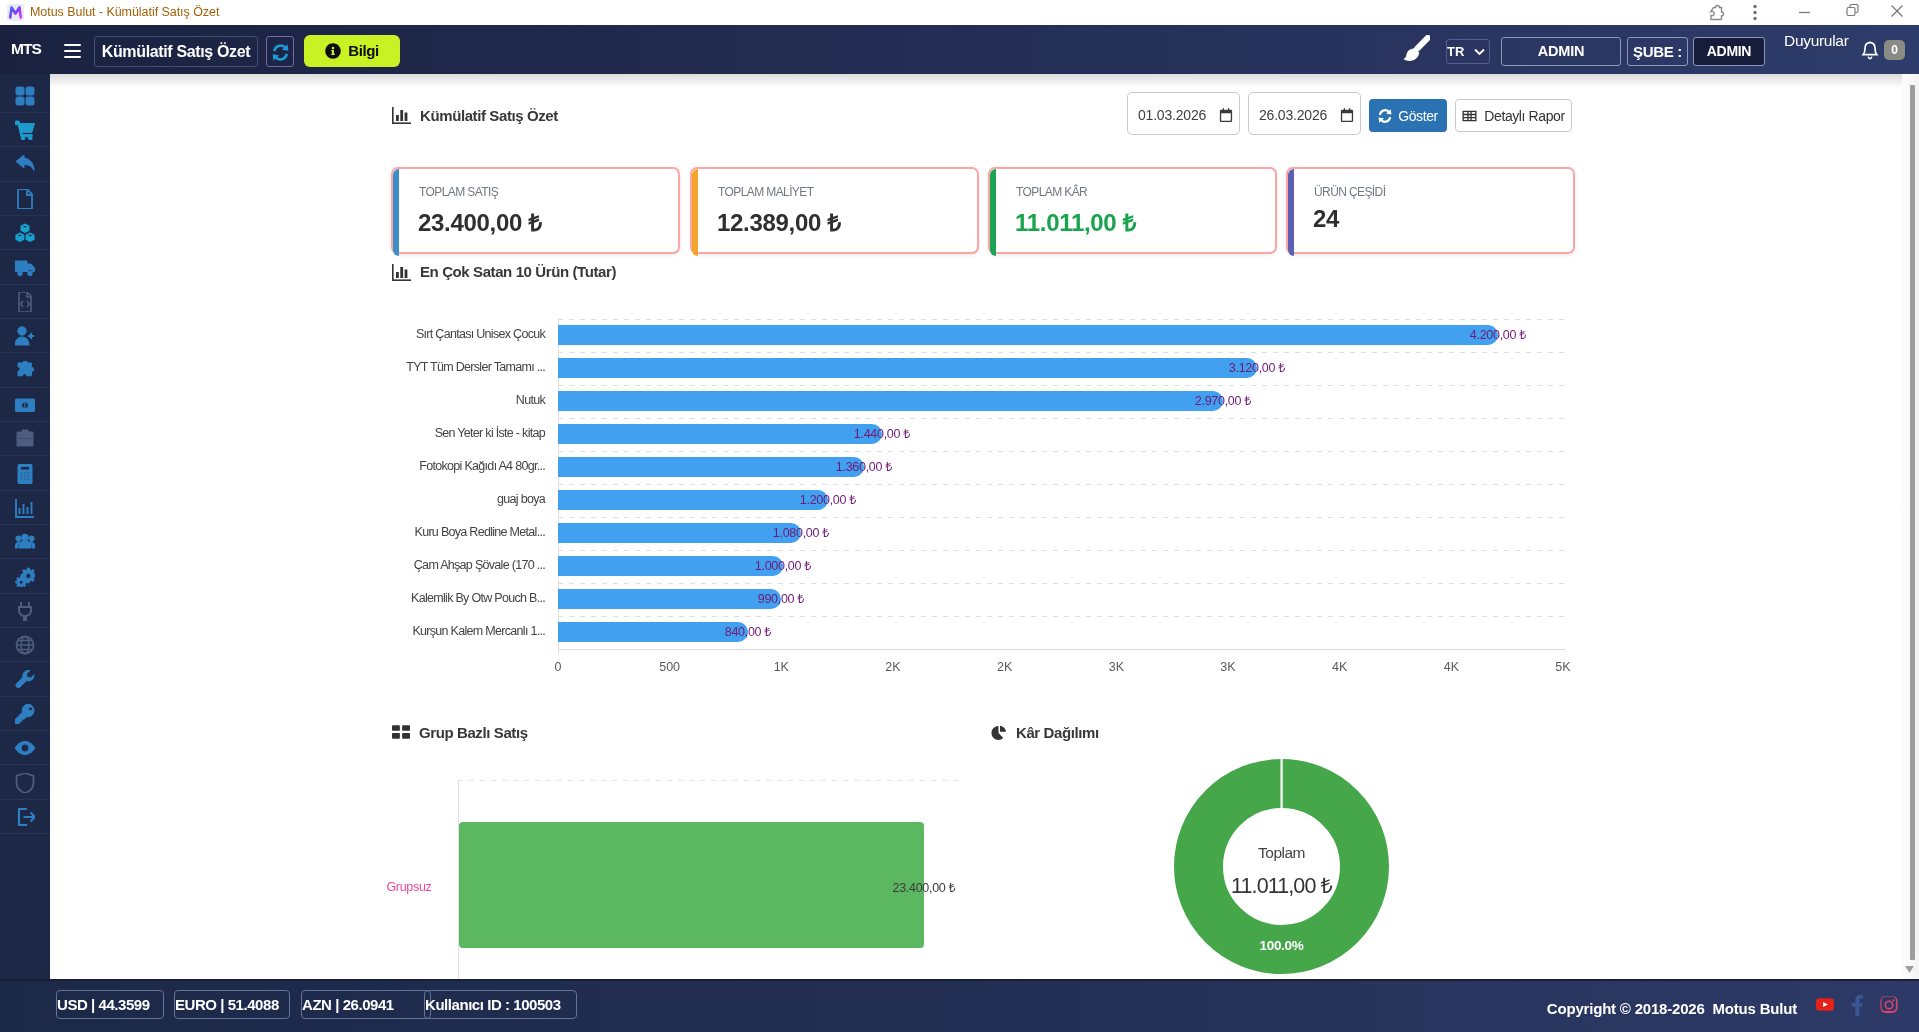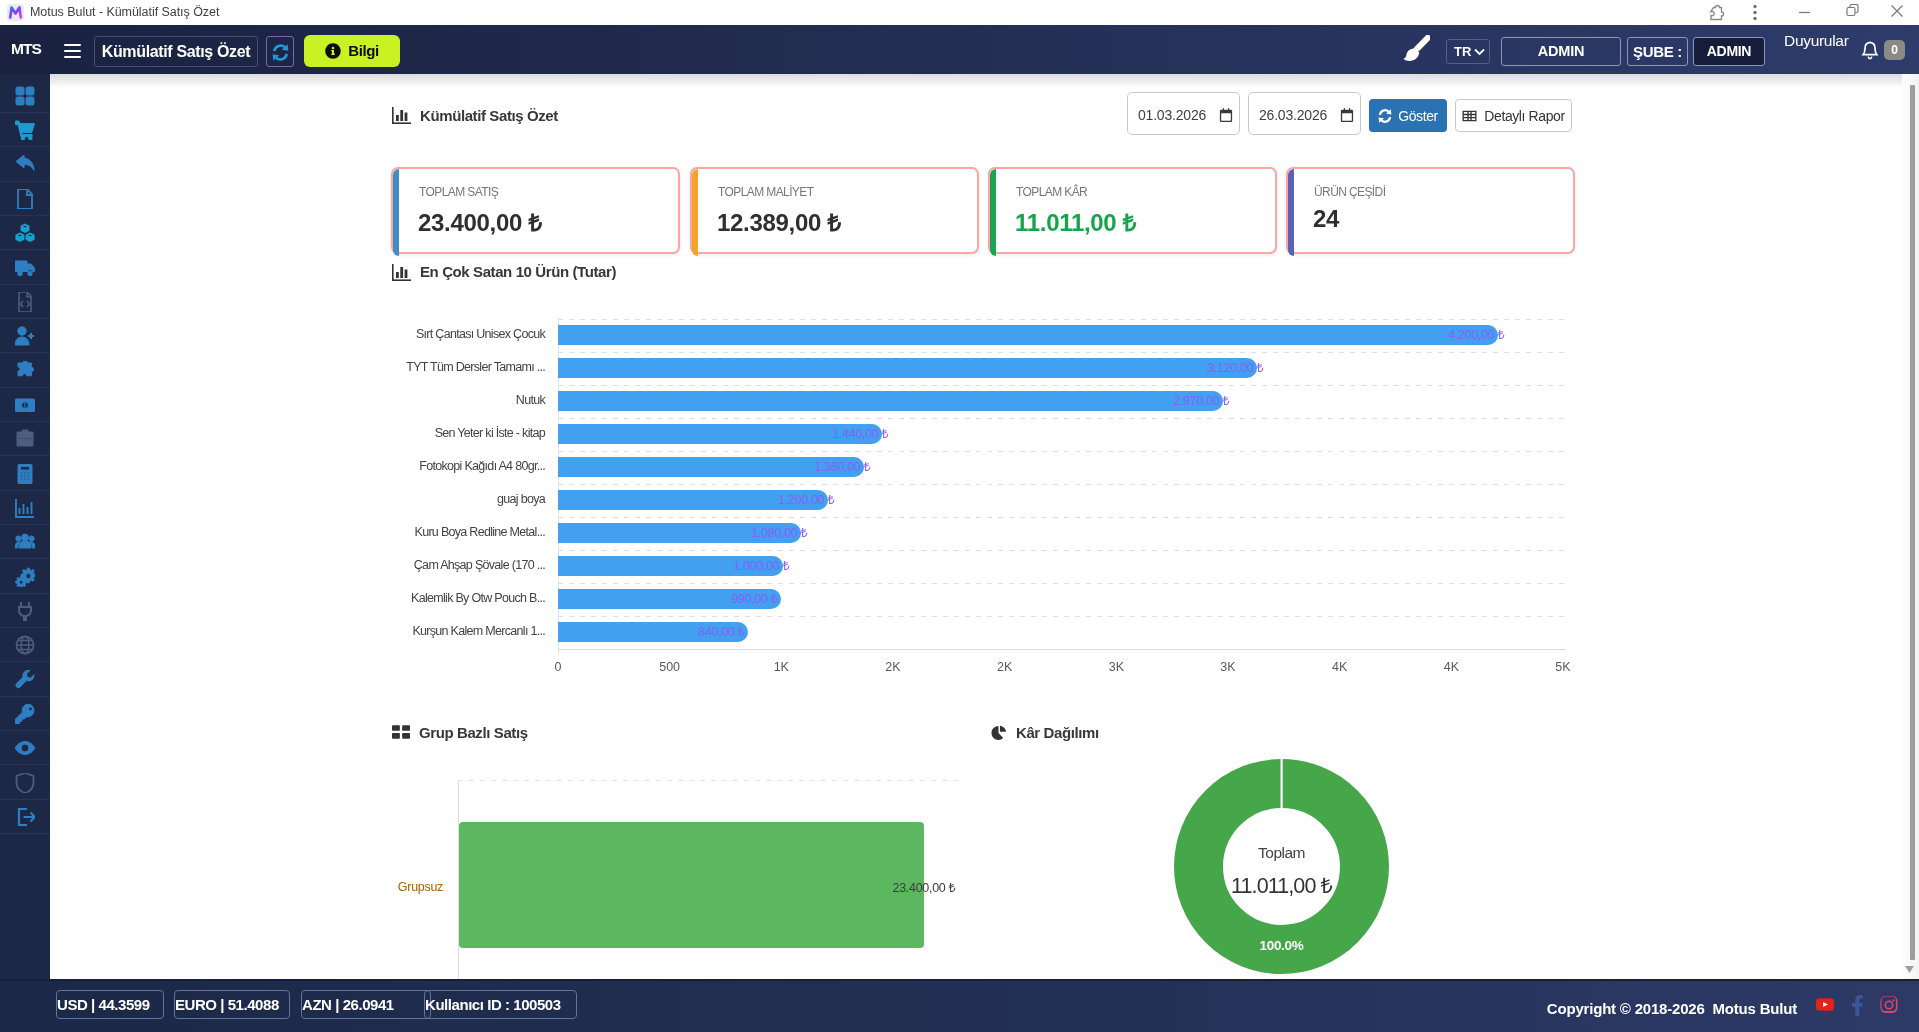--- a/index.html
+++ b/index.html
@@ -1,33 +1,33 @@
 <!DOCTYPE html>
 <html><head>
 <meta charset="utf-8">
 <style>
 * { margin:0; padding:0; box-sizing:border-box; }
 html,body { width:1919px; height:1032px; overflow:hidden; font-family:"Liberation Sans", sans-serif; background:#fff; }
 .abs { position:absolute; }
 
 #titlebar { position:absolute; left:0; top:0; width:1919px; height:25px; background:#fff; }
-#titlebar .ttext { position:absolute; left:30px; top:5px; font-size:12.5px; letter-spacing:-.05px; color:#404040; }
+#titlebar .ttext { position:absolute; left:30px; top:5px; font-size:12.5px; letter-spacing:-.05px; color:#a16207; }
 
 #navbar { position:absolute; left:0; top:25px; width:1919px; height:49px;
   background:linear-gradient(90deg,#1a2240 0%,#212a4e 35%,#2e3c6b 100%); color:#fff; }
 .mts { position:absolute; left:11px; top:15px; font-size:15.5px; font-weight:bold; letter-spacing:-1px; }
 .hamb { position:absolute; left:64px; top:18.5px; width:17px; height:15px; }
 .hamb div { height:2.5px; background:#fff; border-radius:2px; margin-bottom:3.6px; }
 .navbtn1 { position:absolute; left:94px; top:11px; width:164px; height:31px; border:1px solid #454f73;
   border-radius:3px; color:#fff; font-size:16px; letter-spacing:-.35px; font-weight:bold; text-align:center; line-height:29px; white-space:nowrap; }
 .navref { position:absolute; left:266px; top:11px; width:28px; height:31px; border:1px solid #7a68a8; border-radius:3px; text-align:center; }
 .bilgi { position:absolute; left:304px; top:10px; width:96px; height:32px; background:#c9f225; border-radius:6px;
   color:#0c0c0c; font-size:15px; letter-spacing:-.4px; font-weight:bold; text-align:center; line-height:32px; white-space:nowrap; }
 .trbox { position:absolute; left:1446px; top:14px; width:44px; height:25px; border:1px solid #55608a; border-radius:3px;
-  font-size:13px; font-weight:bold; color:#fff; line-height:23px; padding-left:7px; }
+  font-size:13px; font-weight:bold; color:#fff; line-height:23px; }
 .adminbtn { position:absolute; left:1501px; top:12px; width:120px; height:29px; border:1px solid #8e97b5; border-radius:3px;
   font-size:14.5px; letter-spacing:-.2px; font-weight:bold; text-align:center; line-height:27px; }
 .subebox { position:absolute; left:1627px; top:12px; width:61px; height:29px; border:1px solid #8e97b5; border-radius:3px;
   font-size:15px; letter-spacing:-.3px; font-weight:bold; text-align:center; line-height:27px; white-space:nowrap; }
 .merkez { position:absolute; left:1693px; top:12px; width:72px; height:29px; border:1px solid #8e97b5; border-radius:3px;
   background:#161d3a; font-size:14px; letter-spacing:-.3px; font-weight:bold; text-align:center; line-height:27px; }
 .duyu { position:absolute; left:1784px; top:7px; font-size:15.5px; letter-spacing:-.3px; font-weight:normal;text-align:right; }
 .badge0 { position:absolute; left:1884px; top:15px; width:21px; height:20px; background:#8b8b86; border-radius:5px;
   color:#fff; font-size:12px; font-weight:bold; text-align:center; line-height:20px; }
 
@@ -50,21 +50,21 @@
 
 .card { position:absolute; top:167px; width:289px; height:87px; background:#fff; border-radius:7px;
   border:2px solid #fca5a5; box-shadow:0 1px 4px rgba(0,0,0,.09); }
 .card .strip { position:absolute; left:0; top:0; width:6px; height:87px; border-radius:7px 0 0 7px; }
 .card .lab { position:absolute; left:26px; top:16px; font-size:12px; color:#73787f; letter-spacing:-.6px; }
 .card .val { position:absolute; left:25px; top:36px; font-size:24px; letter-spacing:-.3px; font-weight:bold; color:#2f2f2f; }
 
 .gridline { position:absolute; height:1px; background:repeating-linear-gradient(90deg,#dedede 0 5px,rgba(0,0,0,0) 5px 11px); }
 .blabel { position:absolute; font-size:12.5px; letter-spacing:-.7px; color:#434343; text-align:right; width:170px; white-space:nowrap; line-height:15px; }
 .bar { position:absolute; height:20px; background:#42a0f0; border-radius:0 10px 10px 0; }
-.bval { position:absolute; font-size:12.5px; letter-spacing:-.3px; color:#8b5cf6; width:100px; line-height:15px; }
+.bval { position:absolute; font-size:12.5px; letter-spacing:-.3px; color:#701a75; text-align:center; width:100px; line-height:15px; }
 .xt { position:absolute; top:660px; font-size:12.5px; color:#5a5a5a; text-align:center; width:60px; }
 
 .gax { position:absolute; left:458px; top:780px; width:1px; height:203px; background:#e0e0e0; }
 .gbar { position:absolute; left:459px; top:822px; width:465px; height:126px; background:#5cb860; border-radius:4px; }
 
 #footer { position:absolute; left:0; top:979px; width:1919px; height:53px; border-top:2px solid #172038; box-sizing:border-box;
   background:linear-gradient(90deg,#1c2847 0%,#233055 55%,#2d3a67 100%); color:#fff; }
 .fbox { position:absolute; top:9px; height:29px; border:1px solid #64739a; border-radius:4px;
   font-size:15px; letter-spacing:-.45px; font-weight:bold; line-height:27px; text-align:left; color:#fff; white-space:nowrap; }
 .copyr { position:absolute; top:19px; left:1545px; width:252px; text-align:right; font-size:15px; letter-spacing:-.2px; font-weight:bold; white-space:nowrap; }
@@ -435,21 +435,21 @@
 <svg class="abs" style="left:392px;top:724px" width="18" height="18" viewBox="0 0 512 512" fill="#333">
   <rect x="0" y="32" width="224" height="160" rx="24"></rect>
     <rect x="288" y="32" width="224" height="160" rx="24"></rect>
   <rect x="0" y="256" width="224" height="160" rx="24"></rect>
     <rect x="288" y="256" width="224" height="160" rx="24"></rect>
 </svg>
 <div class="sect" style="left:419px;top:724px">Grup Bazlı Satış</div>
 <div class="abs" style="left:458px;top:780px;width:500px;height:1px;background:repeating-linear-gradient(90deg,#e6e6e6 0 5px,rgba(0,0,0,0) 5px 11px)"></div>
 <div class="gax"></div>
 <div class="gbar"></div>
-<div class="abs" style="left:375px;top:880px;width:68px;text-align:right;font-size:12.5px;letter-spacing:-.3px;color:#a16207">Grupsuz</div>
+<div class="abs" style="left:375px;top:880px;width:68px;text-align:center;font-size:12.5px;letter-spacing:-.3px;color:#ec4899">Grupsuz</div>
 <div class="abs" style="left:874px;top:879px;width:100px;text-align:center;font-size:12.5px;letter-spacing:-.3px;color:#3d3d3d">23.400,00 ₺</div>
 
 <svg class="abs" style="left:990px;top:725px" width="17" height="17" viewBox="0 0 544 512" fill="#333">
   <path d="M272 240 L272 16 C150 16 48 118 48 240 C48 362 150 464 272 464 C330 464 384 441 424 403 Z"></path>
   <path d="M300 8 L300 200 L492 200 C480 98 402 20 300 8 Z" transform="translate(20,0)"></path>
 </svg>
 <div class="sect" style="left:1016px;top:724px">Kâr Dağılımı</div>
 <div id="donut">
   <svg class="abs" style="left:1173px;top:758px" width="217" height="217" viewBox="0 0 217 217">
     <circle cx="108.5" cy="108.5" r="83" fill="none" stroke="#45a749" stroke-width="49"></circle>

